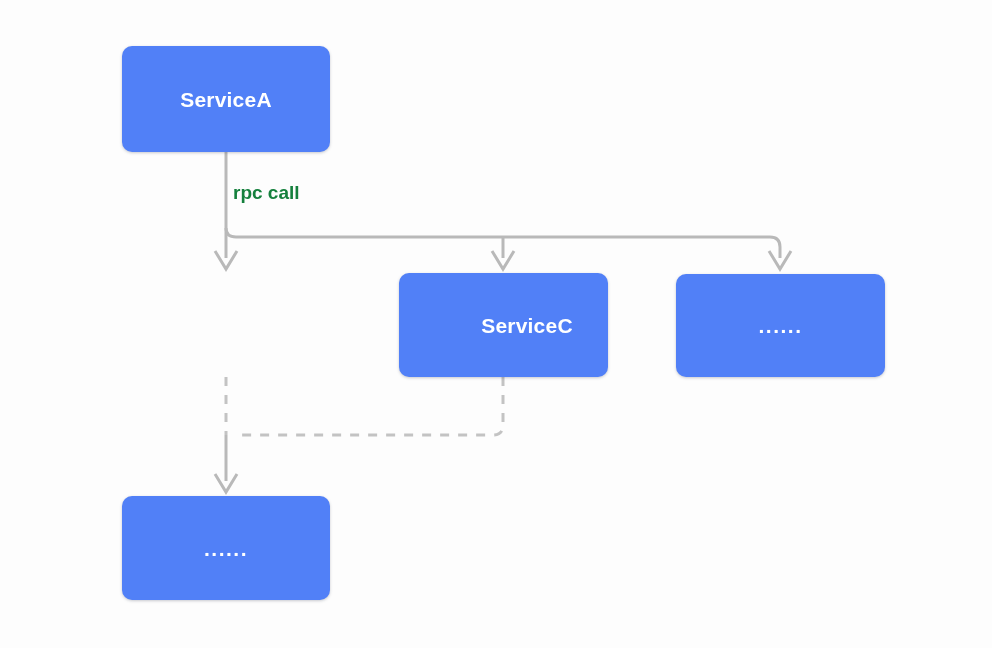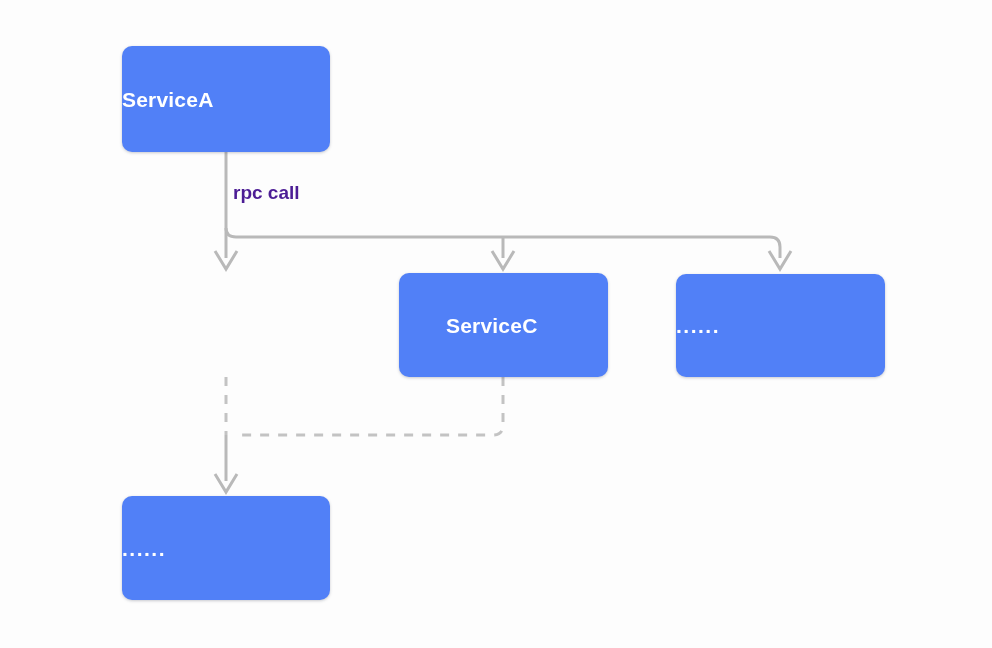--- a/index.html
+++ b/index.html
@@ -24,40 +24,41 @@
     left: 0;
     top: 0;
     width: 992px;
     height: 648px;
     pointer-events: none;
   }
   .node {
     position: absolute;
     display: flex;
     align-items: center;
+    justify-content: center;
     box-sizing: border-box;
     border-radius: 10px;
     background: #5180f7;
     box-shadow: 0 1px 3px rgba(60, 70, 90, 0.28);
   }
   .node-label {
     color: #ffffff;
     font-size: 21px;
     font-weight: bold;
     letter-spacing: 0.2px;
     line-height: 1;
     user-select: none;
   }
   .node-label.dots {
     font-size: 21px;
     letter-spacing: 1.5px;
   }
   .edge-label {
     position: absolute;
-    color: #4c1d95;
+    color: #15803d;
     font-size: 19px;
     font-weight: bold;
     line-height: 1;
     white-space: nowrap;
     user-select: none;
   }
 </style>
 </head>
 <body>
 

